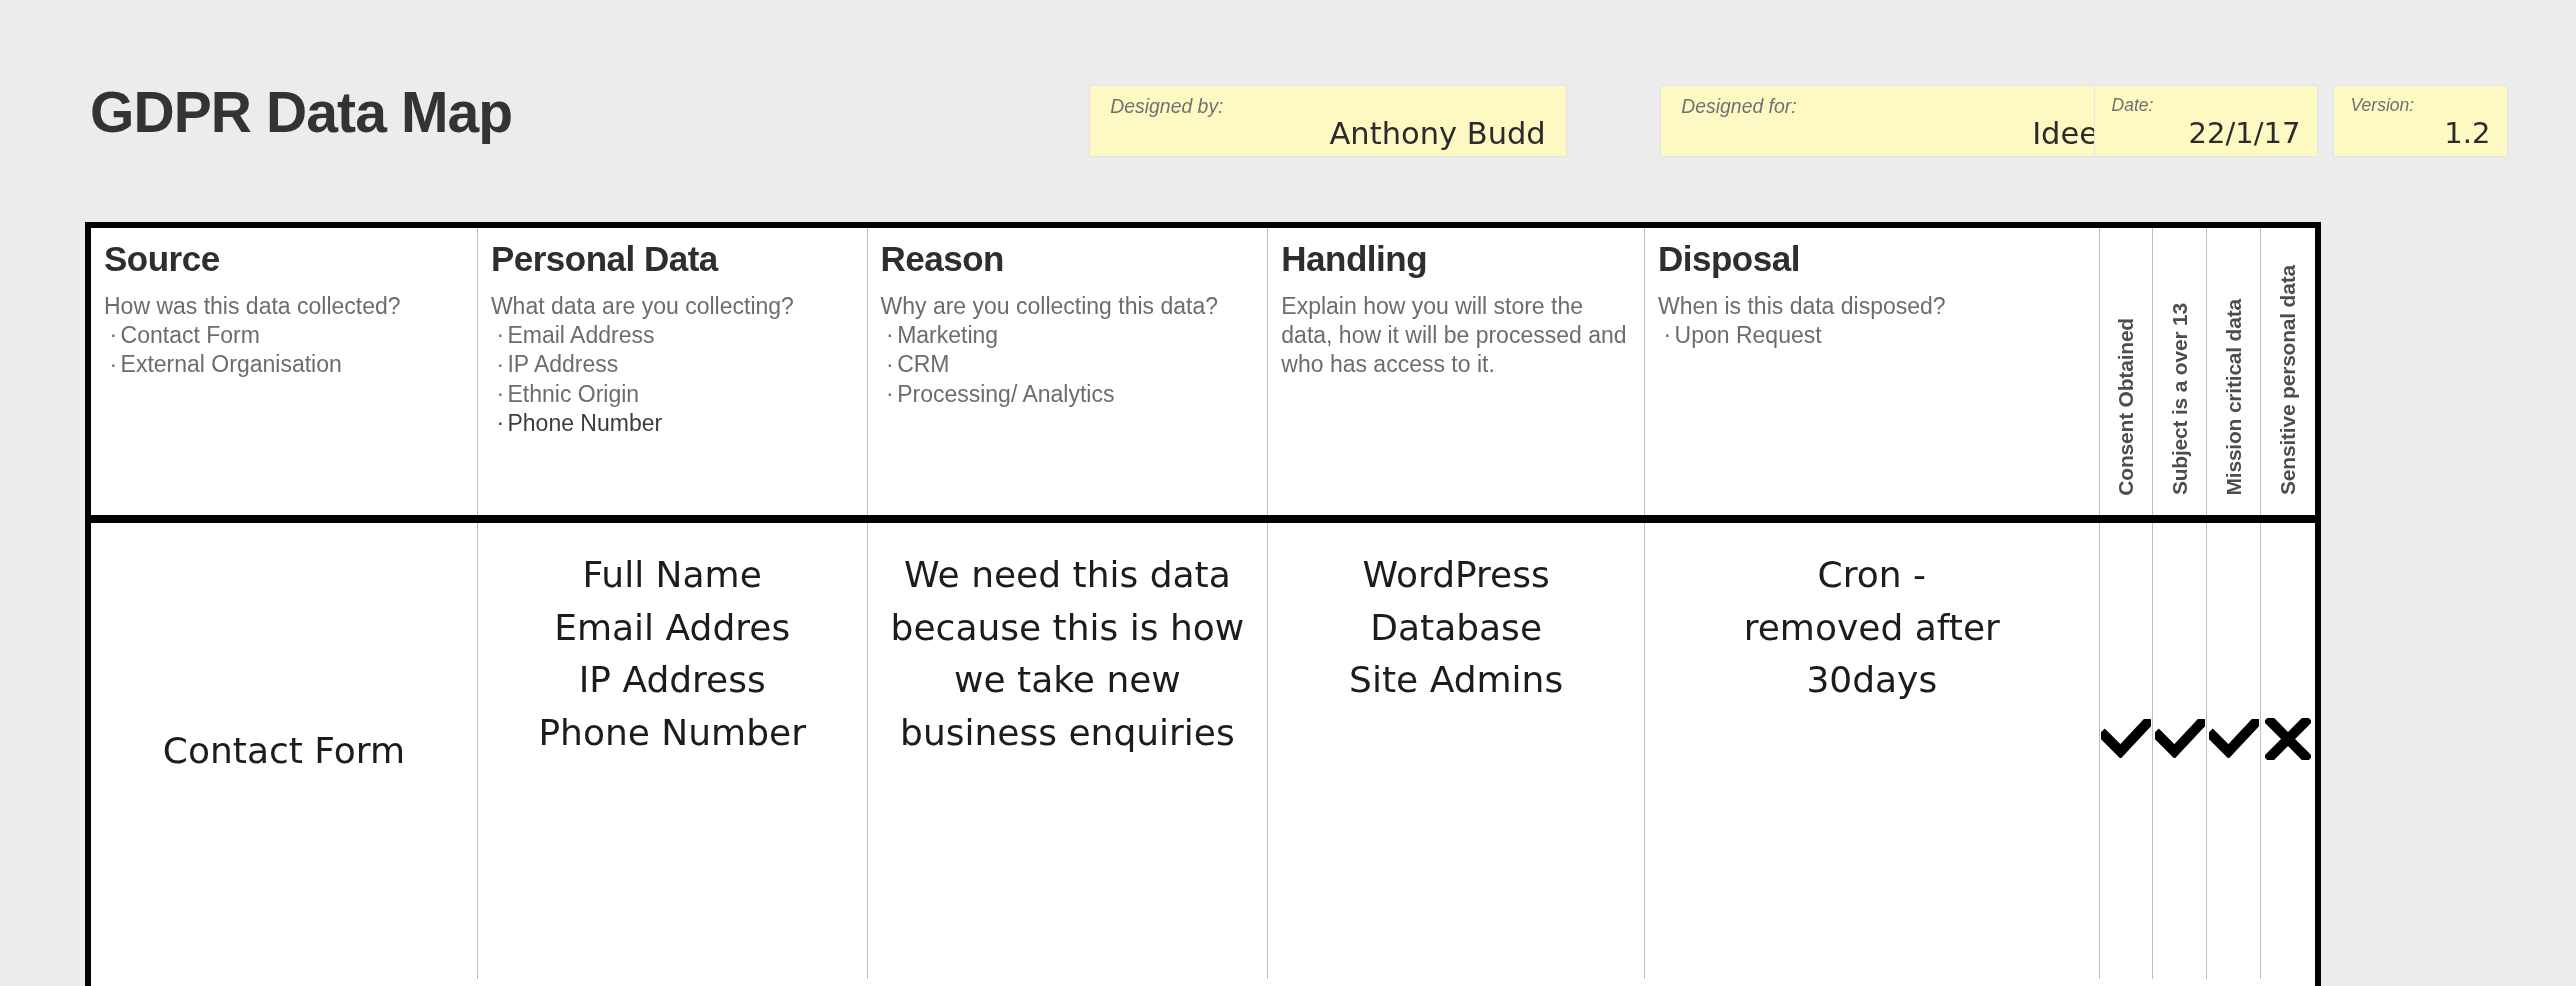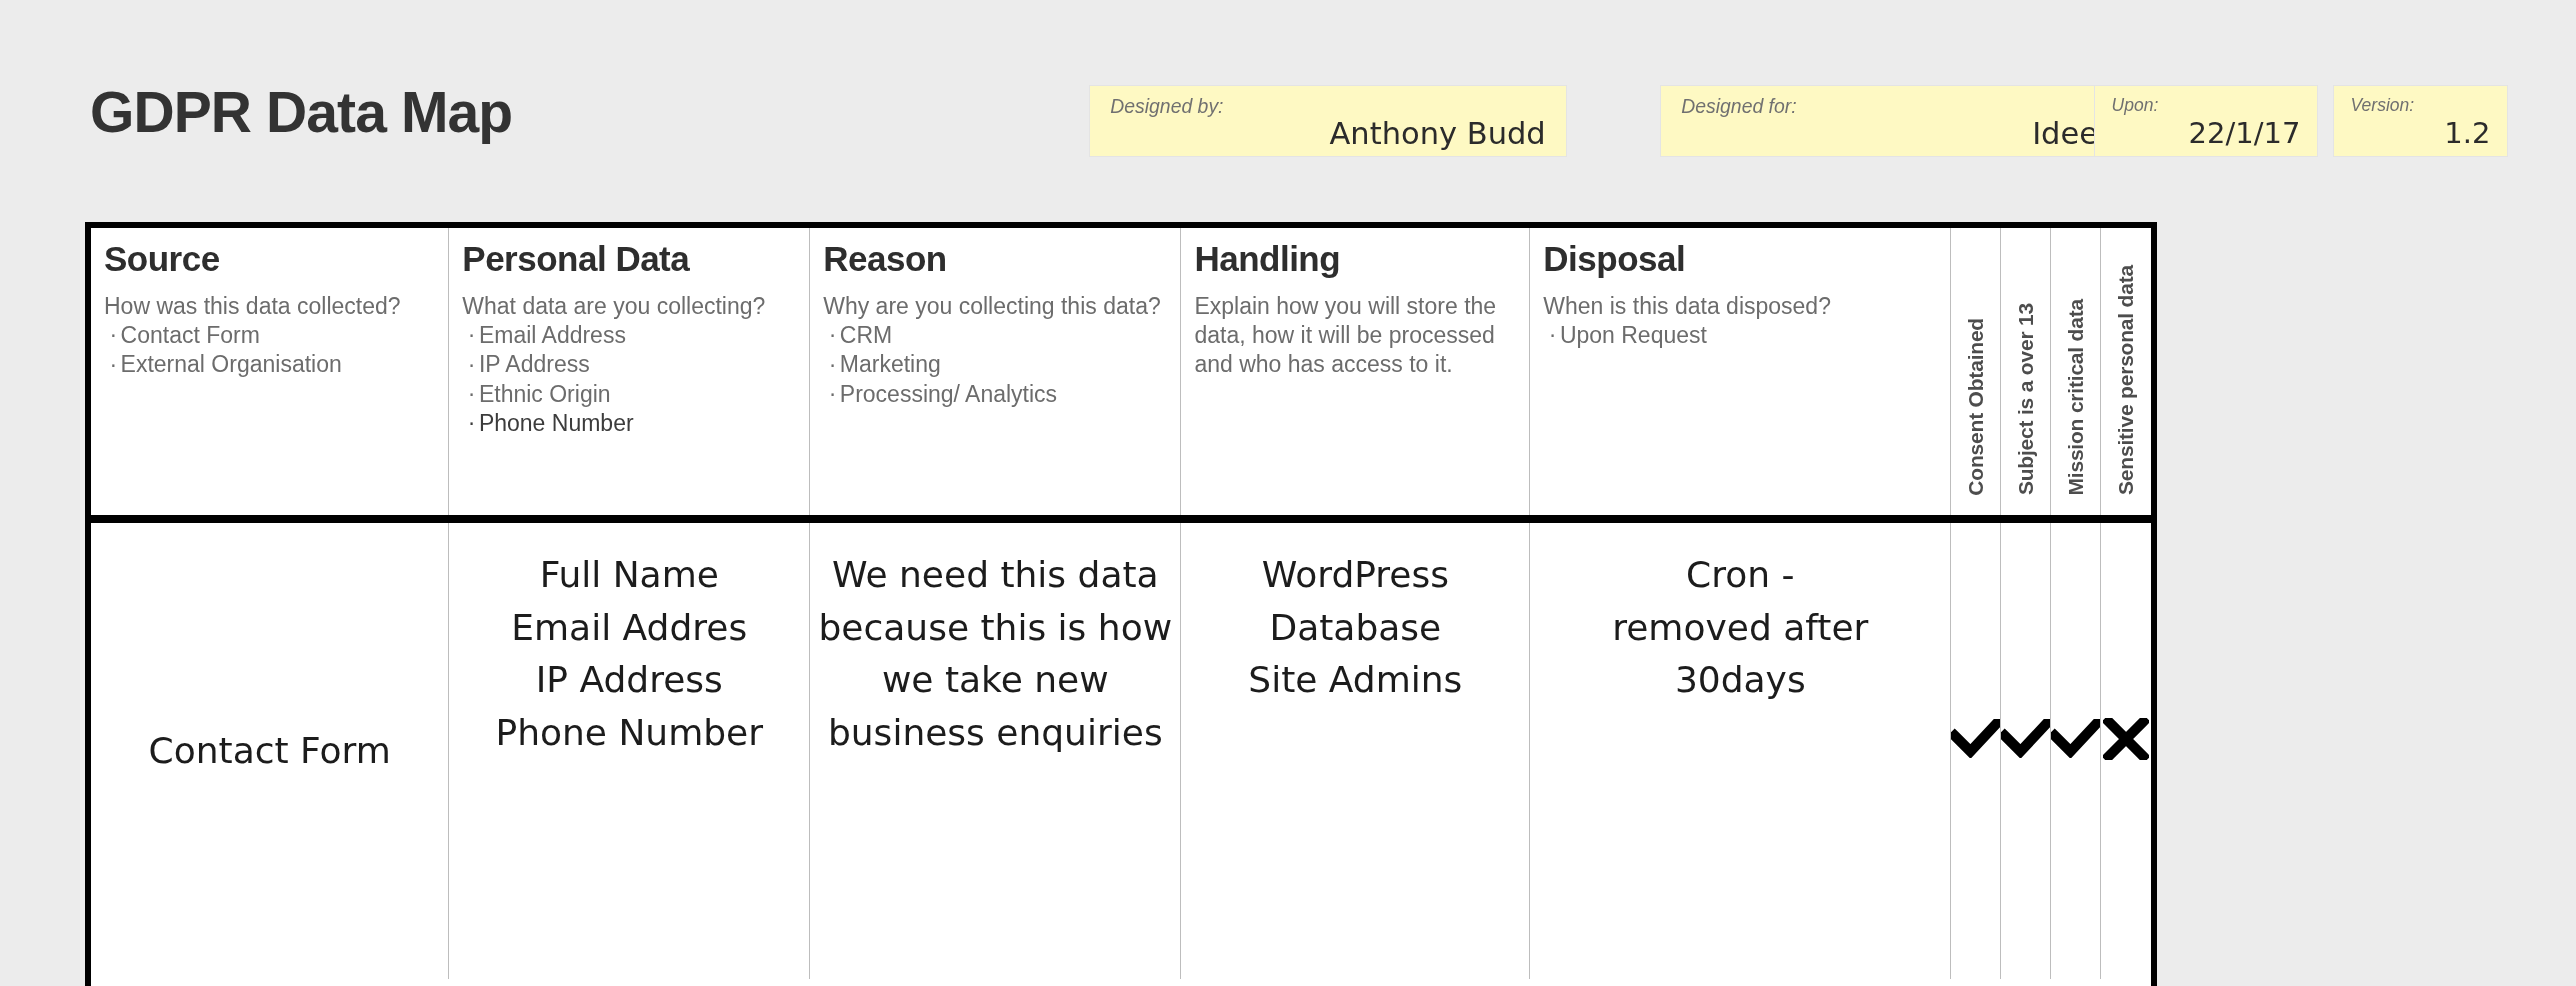--- a/index.html
+++ b/index.html
@@ -74,21 +74,21 @@
   #meta-version     { left: 2333px; top: 85px; width: 175px; height: 72px; }
 
   #meta-date .meta-label, #meta-version .meta-label { font-size: 17.5px; left: 16.6px; }
   #meta-date .meta-value, #meta-version .meta-value { font-size: 29px; right: 16.6px; }
 
   
   .table {
     position: absolute;
     left: 85px;
     top: 222px;
-    width: 2072px;
+    width: 2236px;
     height: 764px;
     border: 6.5px solid #000000;
     border-bottom: none;
     box-sizing: border-box;
     background: #ffffff;
   }
 
   .table-header {
     position: relative;
     height: 295px;
@@ -220,21 +220,21 @@
       <div class="meta-label">Designed by:</div>
       <div class="meta-value">Anthony Budd</div>
     </div>
 
     <div class="meta-box" id="meta-designed-for">
       <div class="meta-label">Designed for:</div>
       <div class="meta-value">Ideea</div>
     </div>
 
     <div class="meta-box" id="meta-date">
-      <div class="meta-label">Upon:</div>
+      <div class="meta-label">Date:</div>
       <div class="meta-value">22/1/17</div>
     </div>
 
     <div class="meta-box" id="meta-version">
       <div class="meta-label">Version:</div>
       <div class="meta-value">1.2</div>
     </div>
 
   </div>
 
@@ -264,22 +264,22 @@
             <li class="emph">Phone Number</li>
           </ul>
         </div>
       </div>
 
       <div class="col col-w-reason">
         <div class="hcell">
           <h2>Reason</h2>
           <p class="prompt">Why are you collecting this data?</p>
           <ul>
+            <li>Marketing</li>
             <li>CRM</li>
-            <li>Marketing</li>
             <li>Processing/ Analytics</li>
           </ul>
         </div>
       </div>
 
       <div class="col col-w-handling">
         <div class="hcell">
           <h2>Handling</h2>
           <p class="prompt">Explain how you will store the data, how it will be processed and who has access to it.</p>
         </div>

